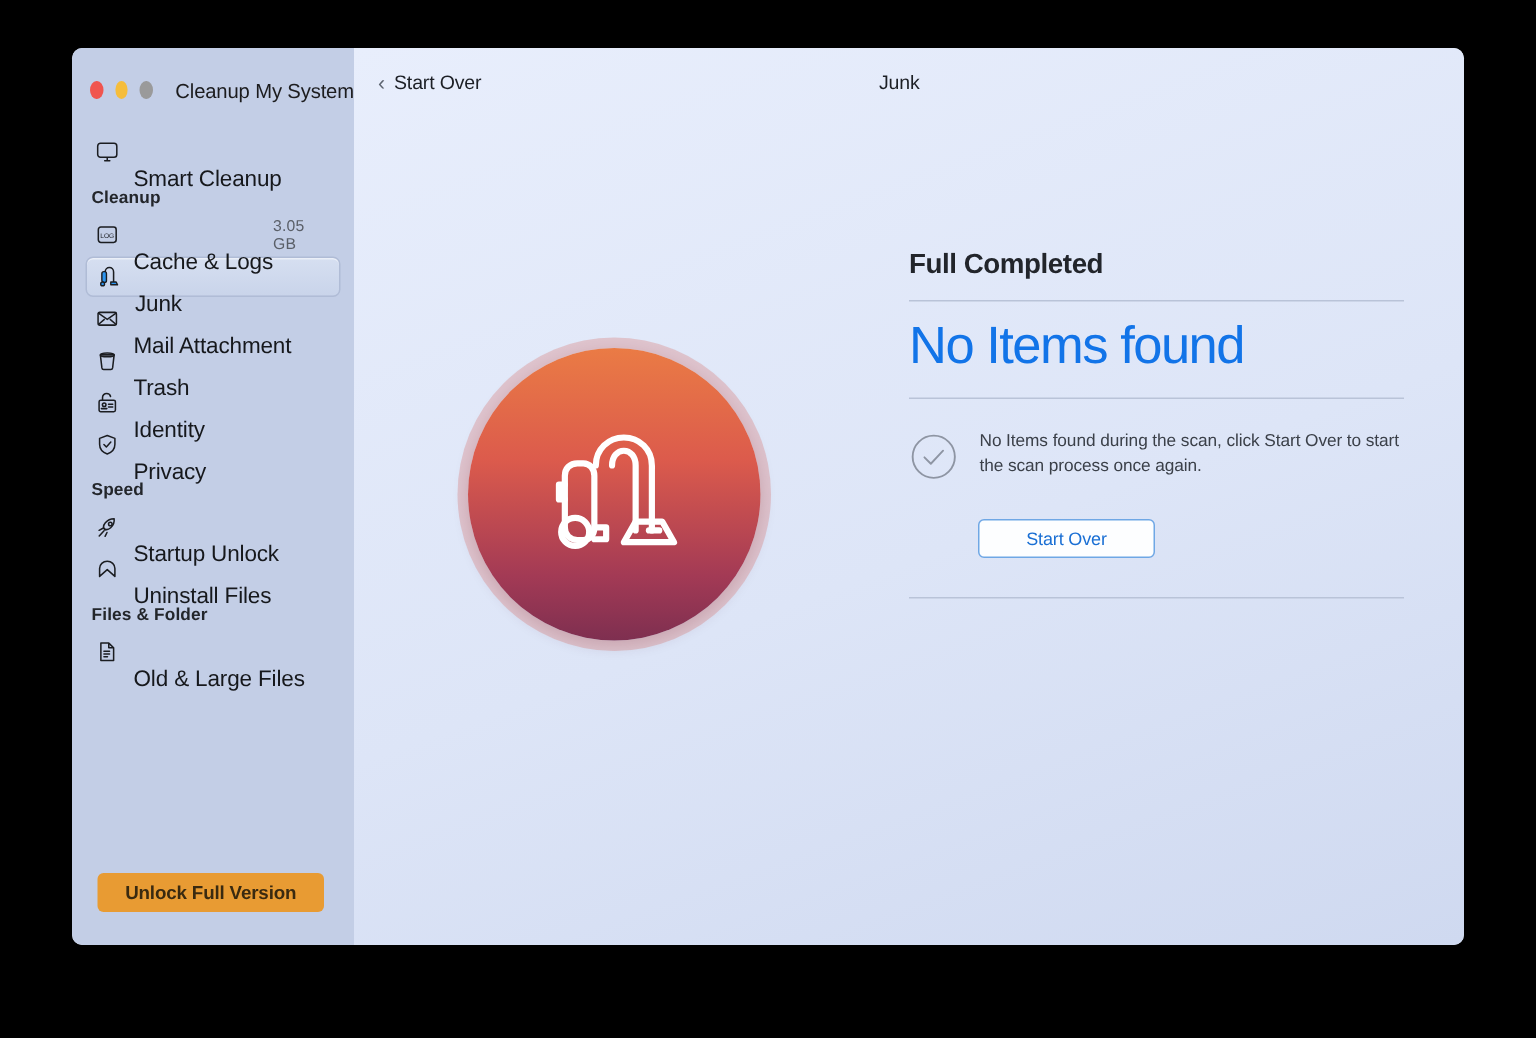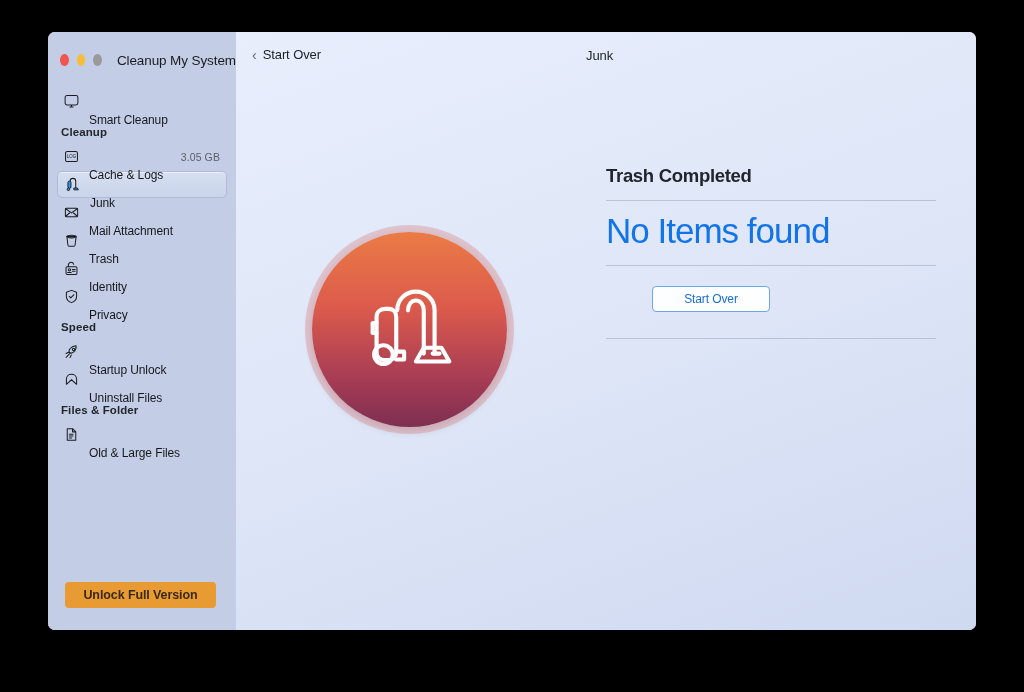--- a/index.html
+++ b/index.html
@@ -69,21 +69,21 @@
     border:1px solid #b0bcd6;
     box-shadow:0 1px 0 rgba(255,255,255,.5) inset;
   }
   .nav-icon {
     width:20px; height:20px;
     flex:0 0 20px;
     display:flex; align-items:center; justify-content:center;
     margin-right:8px;
   }
   .nav-label {
-    font-size:12px; color:#16181c;
+    font-size:15px; color:#16181c;
     white-space:nowrap; letter-spacing:-0.1px;margin-top:36px;
   }
   .nav-size {
     margin-left:auto;
     font-size:10.5px; color:#5a5f68;
     letter-spacing:0.1px;
   }
 
   #unlock-wrap { padding:0 20px 22px 17px; }
   #unlock-btn {
@@ -332,25 +332,34 @@
           <path d="M26 47c0-5 3.5-8.5 8.5-8.5h4c4.4 0 7.5 3.6 7.5 8.5v35c0 5-3.1 8.5-7.5 8.5h-4c-5 0-8.5-3.6-8.5-8.5z"></path>
           <path d="M26 53h-4v10h4"></path>
           <circle cx="33" cy="85" r="9.5"></circle>
           <path d="M46 90h8v-8h-8"></path>
           <path d="M74 78h18l8 14H66z"></path>
           <path d="M83 84h7"></path>
         </svg>
       </div>
 
       <div id="panel">
-        <div id="scan-status">Trash Completed</div>
+        <div id="scan-status">Full Completed</div>
         <div class="rule"></div>
         <div id="result">No Items found</div>
         <div class="rule"></div>
 
+        <div id="desc-row">
+          <span id="check-icon">
+            <svg width="33" height="33" viewBox="0 0 34 34" fill="none" stroke="#8e95a3" stroke-width="1.3">
+              <circle cx="17" cy="17" r="14.5"></circle>
+              <path d="M10.6 17.4l4.4 4.4 8.4-9" stroke-linecap="round" stroke-linejoin="round"></path>
+            </svg>
+          </span>
+          <span id="desc-text">No Items found during the scan, click Start Over to start the scan process once again.</span>
+        </div>
 
         <div id="startover-wrap">
           <button id="startover-btn">Start Over</button>
         </div>
 
         <div id="bottom-rule"></div>
       </div>
 
     </div>
   </div>

